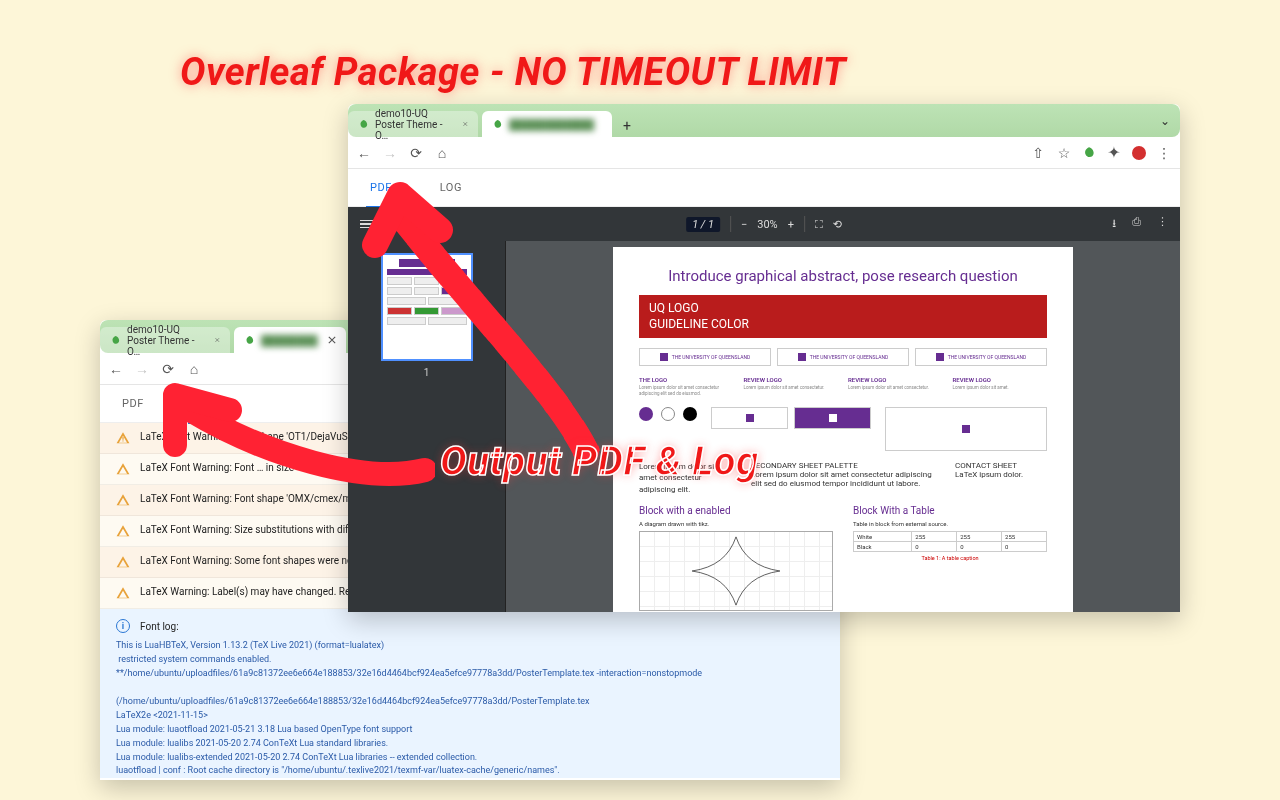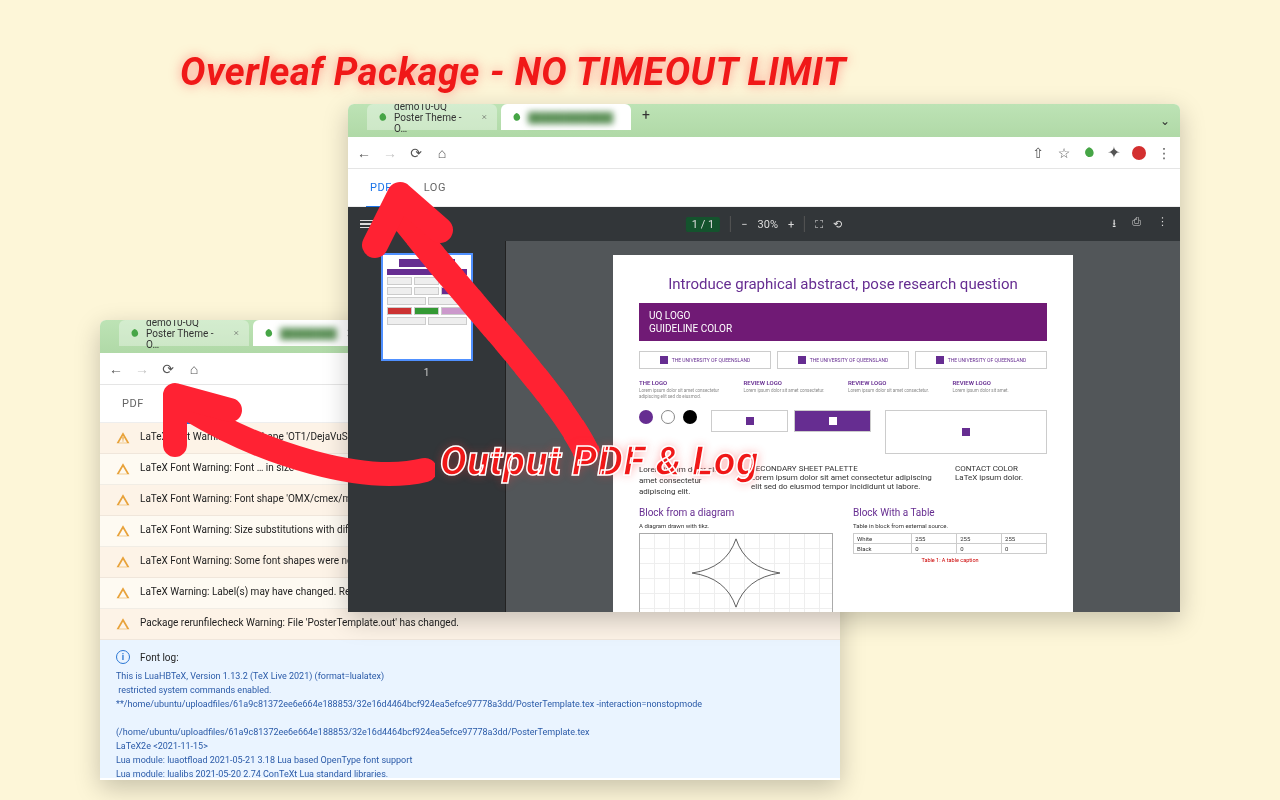--- a/index.html
+++ b/index.html
@@ -6,60 +6,60 @@
   body { width: 1280px; height: 800px; background: #fdf6d8; position: relative; overflow: hidden; }
   
   .headline { position: absolute; top: 50px; left: 180px; font-size: 38px; font-weight: 700; font-style: italic; color: #f01818; text-shadow: 0 0 12px rgba(255,60,60,0.55); letter-spacing: 0.5px; }
   .subheadline { position: absolute; top: 438px; left: 440px; font-size: 40px; font-weight: 800; font-style: italic; color: #f01818; -webkit-text-stroke: 1.5px #fff; text-shadow: 0 0 10px rgba(255,60,60,0.45); z-index: 60; letter-spacing: 0.5px; }
 
   
   .browser { position: absolute; background: #fff; border-radius: 6px 6px 0 0; box-shadow: 0 8px 26px rgba(0,0,0,0.22); overflow: hidden; }
   .browser.main { top: 104px; left: 348px; width: 832px; height: 508px; z-index: 30; }
   .browser.log  { top: 320px; left: 100px; width: 740px; height: 460px; z-index: 20; }
 
-  .tabstrip { height: 33px; background: linear-gradient(#bde3b5,#b0d9a7); display: flex; align-items: flex-start; padding: 0 19px; position: relative; }
+  .tabstrip { height: 33px; background: linear-gradient(#bde3b5,#b0d9a7); display: flex; align-items: flex-end; padding: 0 0; position: relative; border-radius: 8px; }
   .tab { display: flex; align-items: center; gap: 6px; height: 26px; padding: 0 10px; font-size: 10px; color: #333; border-radius: 6px 6px 0 0; margin-right: 4px; max-width: 130px; }
   .tab.inactive { background: rgba(255,255,255,0.35); }
   .tab.active { background: #fff; filter: blur(0.3px); }
   .tab.active.blurred span { filter: blur(3px); color: #5a8f55; }
   .tab svg.leaf { width: 11px; height: 11px; flex-shrink: 0; }
   .tab .x { width: 8px; height: 8px; margin-left: 4px; }
   .newtab { width: 22px; height: 22px; display:flex;align-items:center;justify-content:center; color:#333; font-size:14px; }
   .tabstrip .down { position:absolute; right:10px; top:10px; font-size:12px; color:#333; }
 
   .addrbar { height: 32px; background: #fff; border-bottom: 1px solid #e5e5e5; display:flex; align-items:center; padding: 0 8px; gap: 10px; }
   .addrbar .nav-icon, .addrbar .right-icon { width:16px; height:16px; display:flex;align-items:center;justify-content:center; color:#555; font-size:14px; }
   .addrbar .right { margin-left:auto; display:flex; gap:10px; align-items:center;}
   .addrbar .circle { width:14px; height:14px; border-radius:50%; }
 
   
-  .apptabs { height: 38px; display:flex; align-items:center; gap: 24px; padding: 0 18px; border-bottom:1px solid #eee; font-size:11px; color:#666; }
+  .apptabs { height: 38px; display:flex; align-items:center; gap: 40px; padding: 0 18px; border-bottom:1px solid #eee; font-size:11px; color:#666; }
   .apptab { padding: 12px 4px; letter-spacing:0.5px; cursor:pointer; }
   .apptab.active { color:#1a73e8; border-bottom: 2px solid #1a73e8; margin-bottom:-1px; }
 
   
   .pdfviewer { background:#323639; height: 405px; display:flex; }
   .viewerbar { height: 34px; background:#323639; color:#ddd; display:flex; align-items:center; font-size:11px; padding:0 12px; width:100%;}
   .viewerbar .title { margin-left:8px;}
   .viewerbar .center { position:absolute; left:50%; transform:translateX(-50%); display:flex; gap:10px; align-items:center;}
   .viewerbar .sep { width:1px; height:16px; background:#555; }
   .viewerbar .right { margin-left:auto; display:flex; gap:16px; }
   .viewerbar .ham { display:flex;flex-direction:column;gap:2px;}
   .viewerbar .ham div{width:14px;height:1.5px;background:#ddd;}
   .thumbcol { width:158px; background:#323639; padding:12px; display:flex; flex-direction:column; align-items:center; border-right:1px solid #222;}
   .thumb { width:92px; height:108px; background:#fff; border:2px solid #4f90ff; padding:4px; display:flex; flex-direction:column; gap:2px;}
   .thumb .hdr { height:8px; background:#662d91; width:70%; margin:0 auto;}
   .thumb .row { display:flex; gap:2px;}
   .thumb .box { flex:1; height:8px; background:#eee; border:0.5px solid #ccc;}
   .thumb .bar { height:6px; background:#662d91; width:100%;}
   .thumbnum { color:#ccc; font-size:10px; margin-top:6px;}
-  .pdfcanvas { flex:1; background:#525659; display:flex; justify-content:center; padding:14px 20px; overflow:hidden;}
+  .pdfcanvas { flex:1; background:#525659; display:flex; justify-content:center; padding:14px 20px; overflow:hidden;align-items:center;}
   .page { width:460px; background:#fff; padding:20px 26px; font-size:8px; color:#333; display:flex; flex-direction:column; gap:10px;}
   .page h1 { color:#662d91; text-align:center; font-size:15px; font-weight:400; line-height:1.2;}
-  .guideline { background:#701a75; color:#fff; padding:6px 10px; font-size:10px; line-height:1.3;}
+  .guideline { background:#b91c1c; color:#fff; padding:6px 10px; font-size:12px; line-height:1.3;}
   .logorow { display:flex; gap:6px;}
   .logobox { flex:1; border:1px solid #ccc; height:18px; display:flex; align-items:center; justify-content:center; gap:4px; font-size:5px; color:#662d91;}
   .logobox .sq { width:8px;height:8px;background:#662d91;}
   .four { display:flex; gap:10px;}
   .four > div { flex:1; }
   .four .lbl { color:#662d91; font-size:6px; font-weight:600; margin-bottom:2px;}
   .four .txt { font-size:4.5px; color:#888; line-height:1.3;}
   .swatches { display:flex; gap:8px; align-items:center;}
   .swatches .sw { width:14px;height:14px;border-radius:50%;}
   .gridblock { display:flex; gap:20px;}
@@ -134,21 +134,21 @@
 
   <div style="position:relative;">
     <div class="viewerbar">
       <div class="ham">
           <div></div>
           <div></div>
           <div></div>
         </div>
       <span class="title">d Title</span>
       <div class="center">
-        <span><span style="background:#14532d;padding:1px 6px;border-radius:2px;">1 / 1</span></span>
+        <span><span style="background:#0f172a;padding:1px 6px;border-radius:2px;font-style:italic;">1 / 1</span></span>
         <div class="sep"></div>
         <span>−</span>
         <span>30%</span>
         <span>+</span>
         <div class="sep"></div>
         <span>⛶</span>
         <span>⟲</span>
       </div>
       <div class="right">
         <span>⭳</span>
@@ -237,27 +237,27 @@
           </div>
           <div style="display:flex;gap:20px;">
             <div style="flex:1">
                 <div class="txt" style="line-height:1.4">Lorem ipsum dolor sit amet consectetur adipiscing elit.</div>
               </div>
             <div style="flex:2">
                 <div class="lbl">SECONDARY SHEET PALETTE</div>
                 <div class="txt">Lorem ipsum dolor sit amet consectetur adipiscing elit sed do eiusmod tempor incididunt ut labore.</div>
               </div>
             <div style="flex:1">
-                <div class="lbl">CONTACT COLOR</div>
+                <div class="lbl">CONTACT SHEET</div>
                 <div class="txt">LaTeX ipsum dolor.</div>
               </div>
           </div>
           <div class="gridblock">
             <div>
-              <h3>Block from a diagram</h3>
+              <h3>Block with a enabled</h3>
               <div style="font-size:6px;margin-bottom:4px">A diagram drawn with tikz.</div>
               <div class="diagram">
                 <svg width="100%" height="100%" viewBox="0 0 100 80">
                     <path d="M50 5 Q60 35 95 40 Q60 45 50 75 Q40 45 5 40 Q40 35 50 5 Z" fill="none" stroke="#333" stroke-width="0.8"></path>
                   </svg>
               </div>
               <div class="caption">Figure 1: A figure caption, if needed for data or reference</div>
             </div>
             <div>
               <h3>Block With a Table</h3>
@@ -351,26 +351,20 @@
           <path fill="#e8a23a" d="M12 2L1 21h22L12 2zm0 6l7 12H5l7-12z"></path>
         </svg>
         <span>LaTeX Font Warning: Some font shapes were not available, defaults substituted.</span>
       </div>
     <div class="warnitem">
         <svg class="warnicon" viewBox="0 0 24 24">
           <path fill="#e8a23a" d="M12 2L1 21h22L12 2zm0 6l7 12H5l7-12z"></path>
         </svg>
         <span>LaTeX Warning: Label(s) may have changed. Rerun to get cross-references right.</span>
       </div>
-    <div class="warnitem">
-        <svg class="warnicon" viewBox="0 0 24 24">
-          <path fill="#e8a23a" d="M12 2L1 21h22L12 2zm0 6l7 12H5l7-12z"></path>
-        </svg>
-        <span>Package rerunfilecheck Warning: File 'PosterTemplate.out' has changed.</span>
-      </div>
     <div class="fulllog">
       <div class="head">
         <div class="infoicon">i</div>
         <span style="color:#222">Font log:</span>
       </div>
       <pre>This is LuaHBTeX, Version 1.13.2 (TeX Live 2021) (format=lualatex)
  restricted system commands enabled.
 **/home/ubuntu/uploadfiles/61a9c81372ee6e664e188853/32e16d4464bcf924ea5efce97778a3dd/PosterTemplate.tex -interaction=nonstopmode
 
 (/home/ubuntu/uploadfiles/61a9c81372ee6e664e188853/32e16d4464bcf924ea5efce97778a3dd/PosterTemplate.tex

